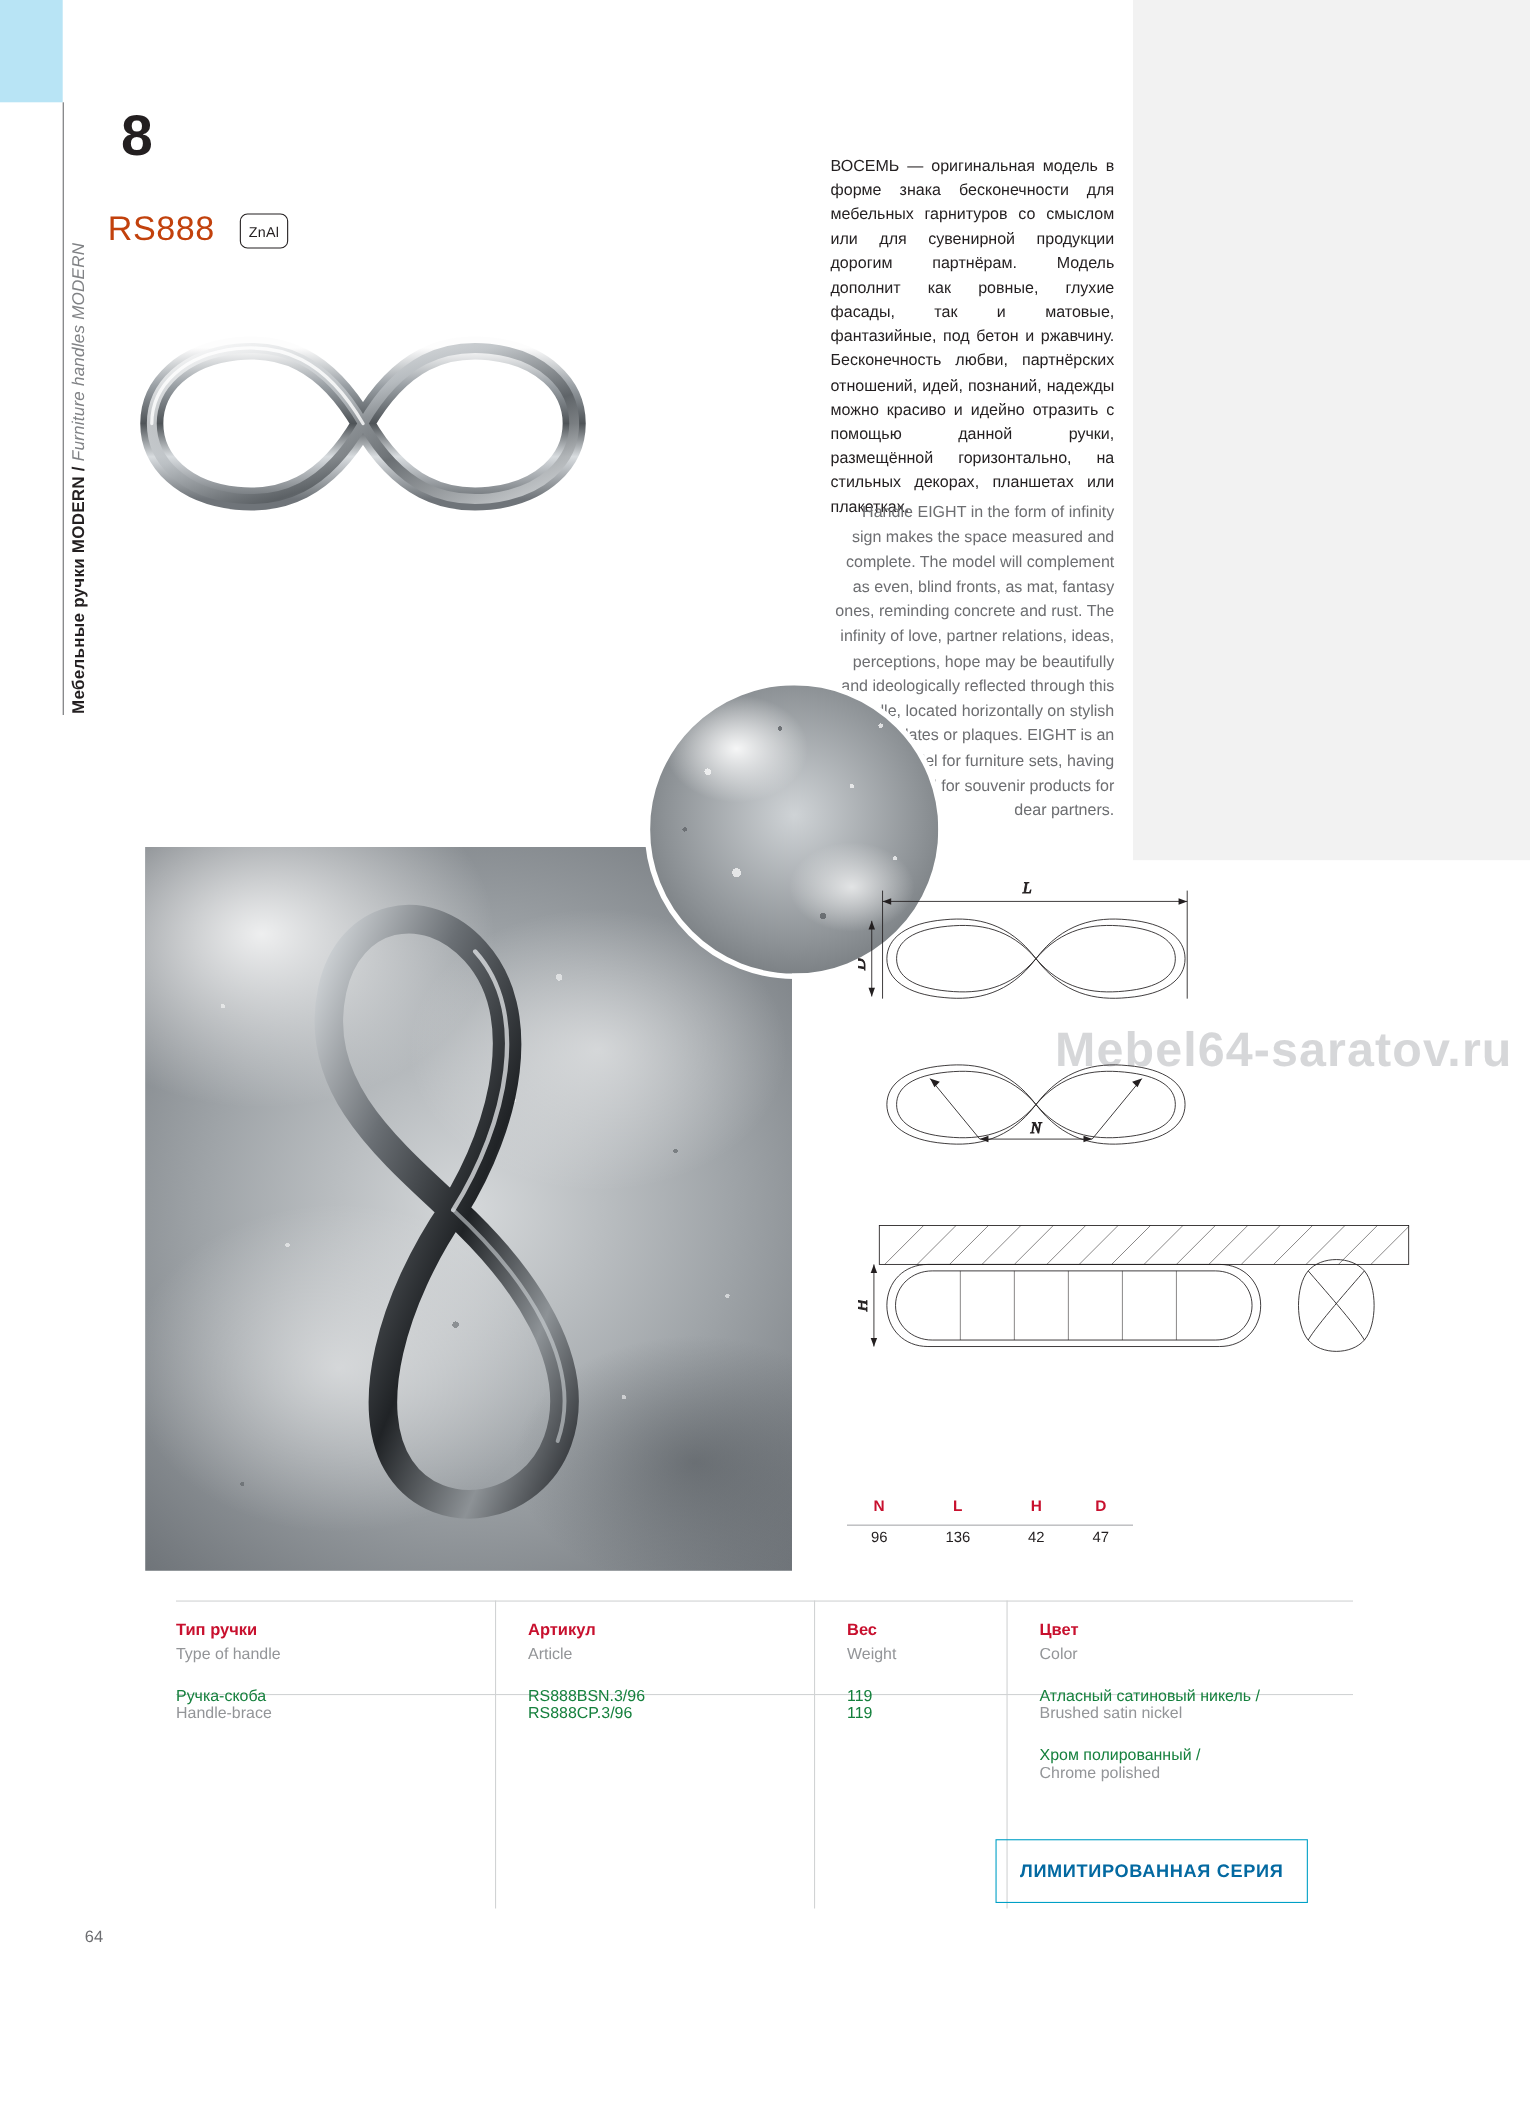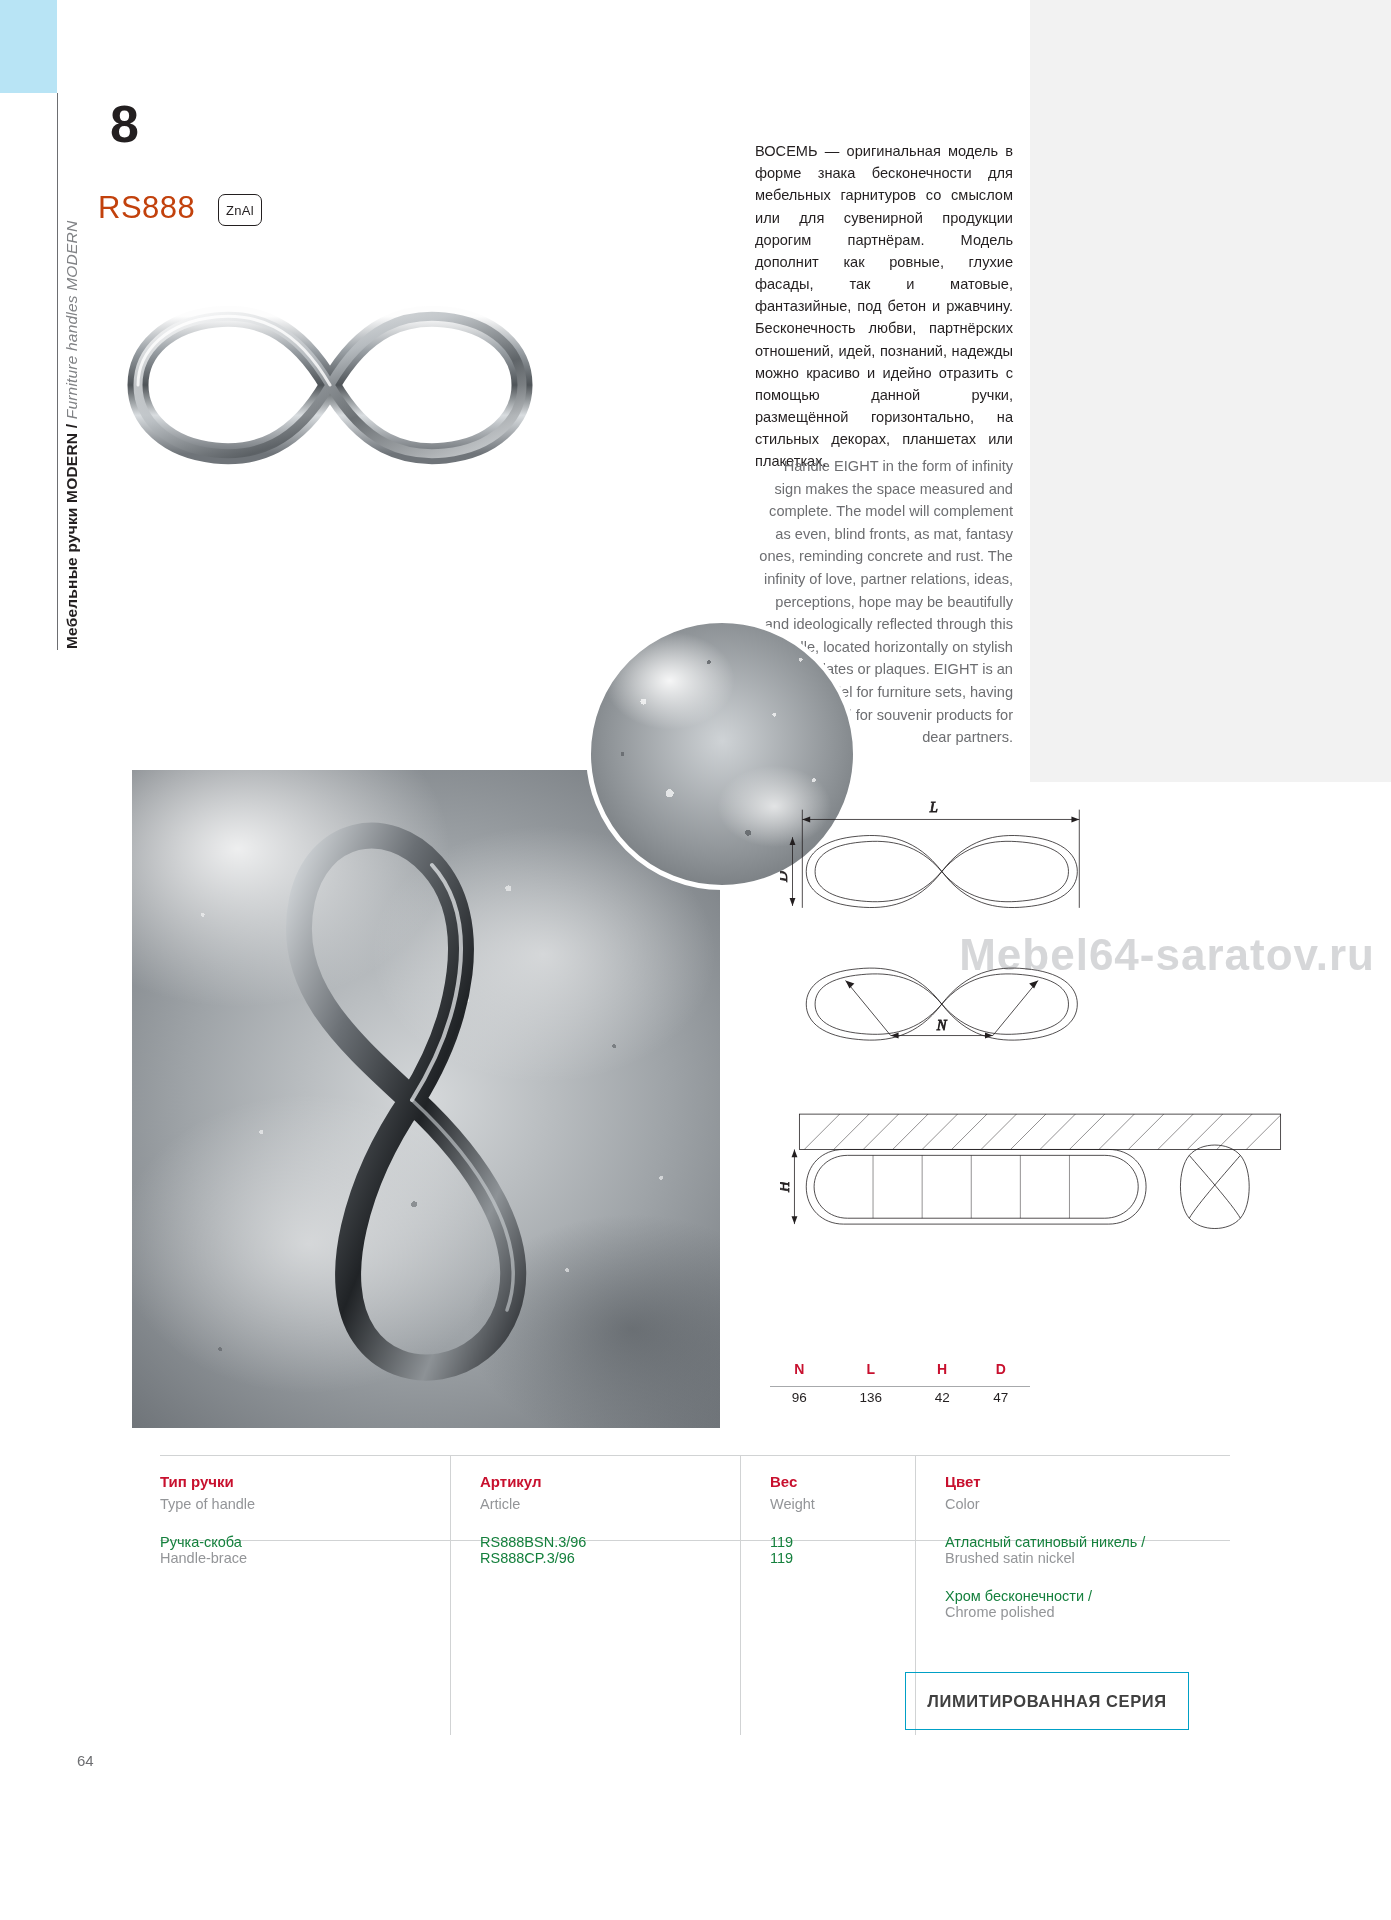--- a/index.html
+++ b/index.html
@@ -323,21 +323,21 @@
     top: 1672px;
     width: 282px;
     height: 56px;
     border: 1.6px solid #00a0c6;
     display: flex;
     align-items: center;
     justify-content: center;
     font-size: 16.5px;
     font-weight: bold;
     letter-spacing: 0.6px;
-    color: #404040;
+    color: #0369a1;
   }
   
   .page-number {
     position: absolute;
     left: 77px;
     top: 1752px;
     font-size: 15px;
     color: #6d6e71;
   }
 </style>
@@ -533,21 +533,21 @@
         </div>
       </div>
 
       <div class="spec-col c4">
         <div class="hd-ru">Цвет</div>
         <div class="hd-en">Color</div>
         <div class="row-body">
           <div class="cell-ru">Атласный сатиновый никель /</div>
           <div class="cell-en">Brushed satin nickel</div>
           <div class="line-gap"></div>
-          <div class="cell-ru">Хром бесконечности /</div>
+          <div class="cell-ru">Хром полированный /</div>
           <div class="cell-en">Chrome polished</div>
         </div>
       </div>
     </div>
   </div>
 
   <div class="limited">ЛИМИТИРОВАННАЯ СЕРИЯ</div>
 
   <div class="page-number">64</div>
 </div>

